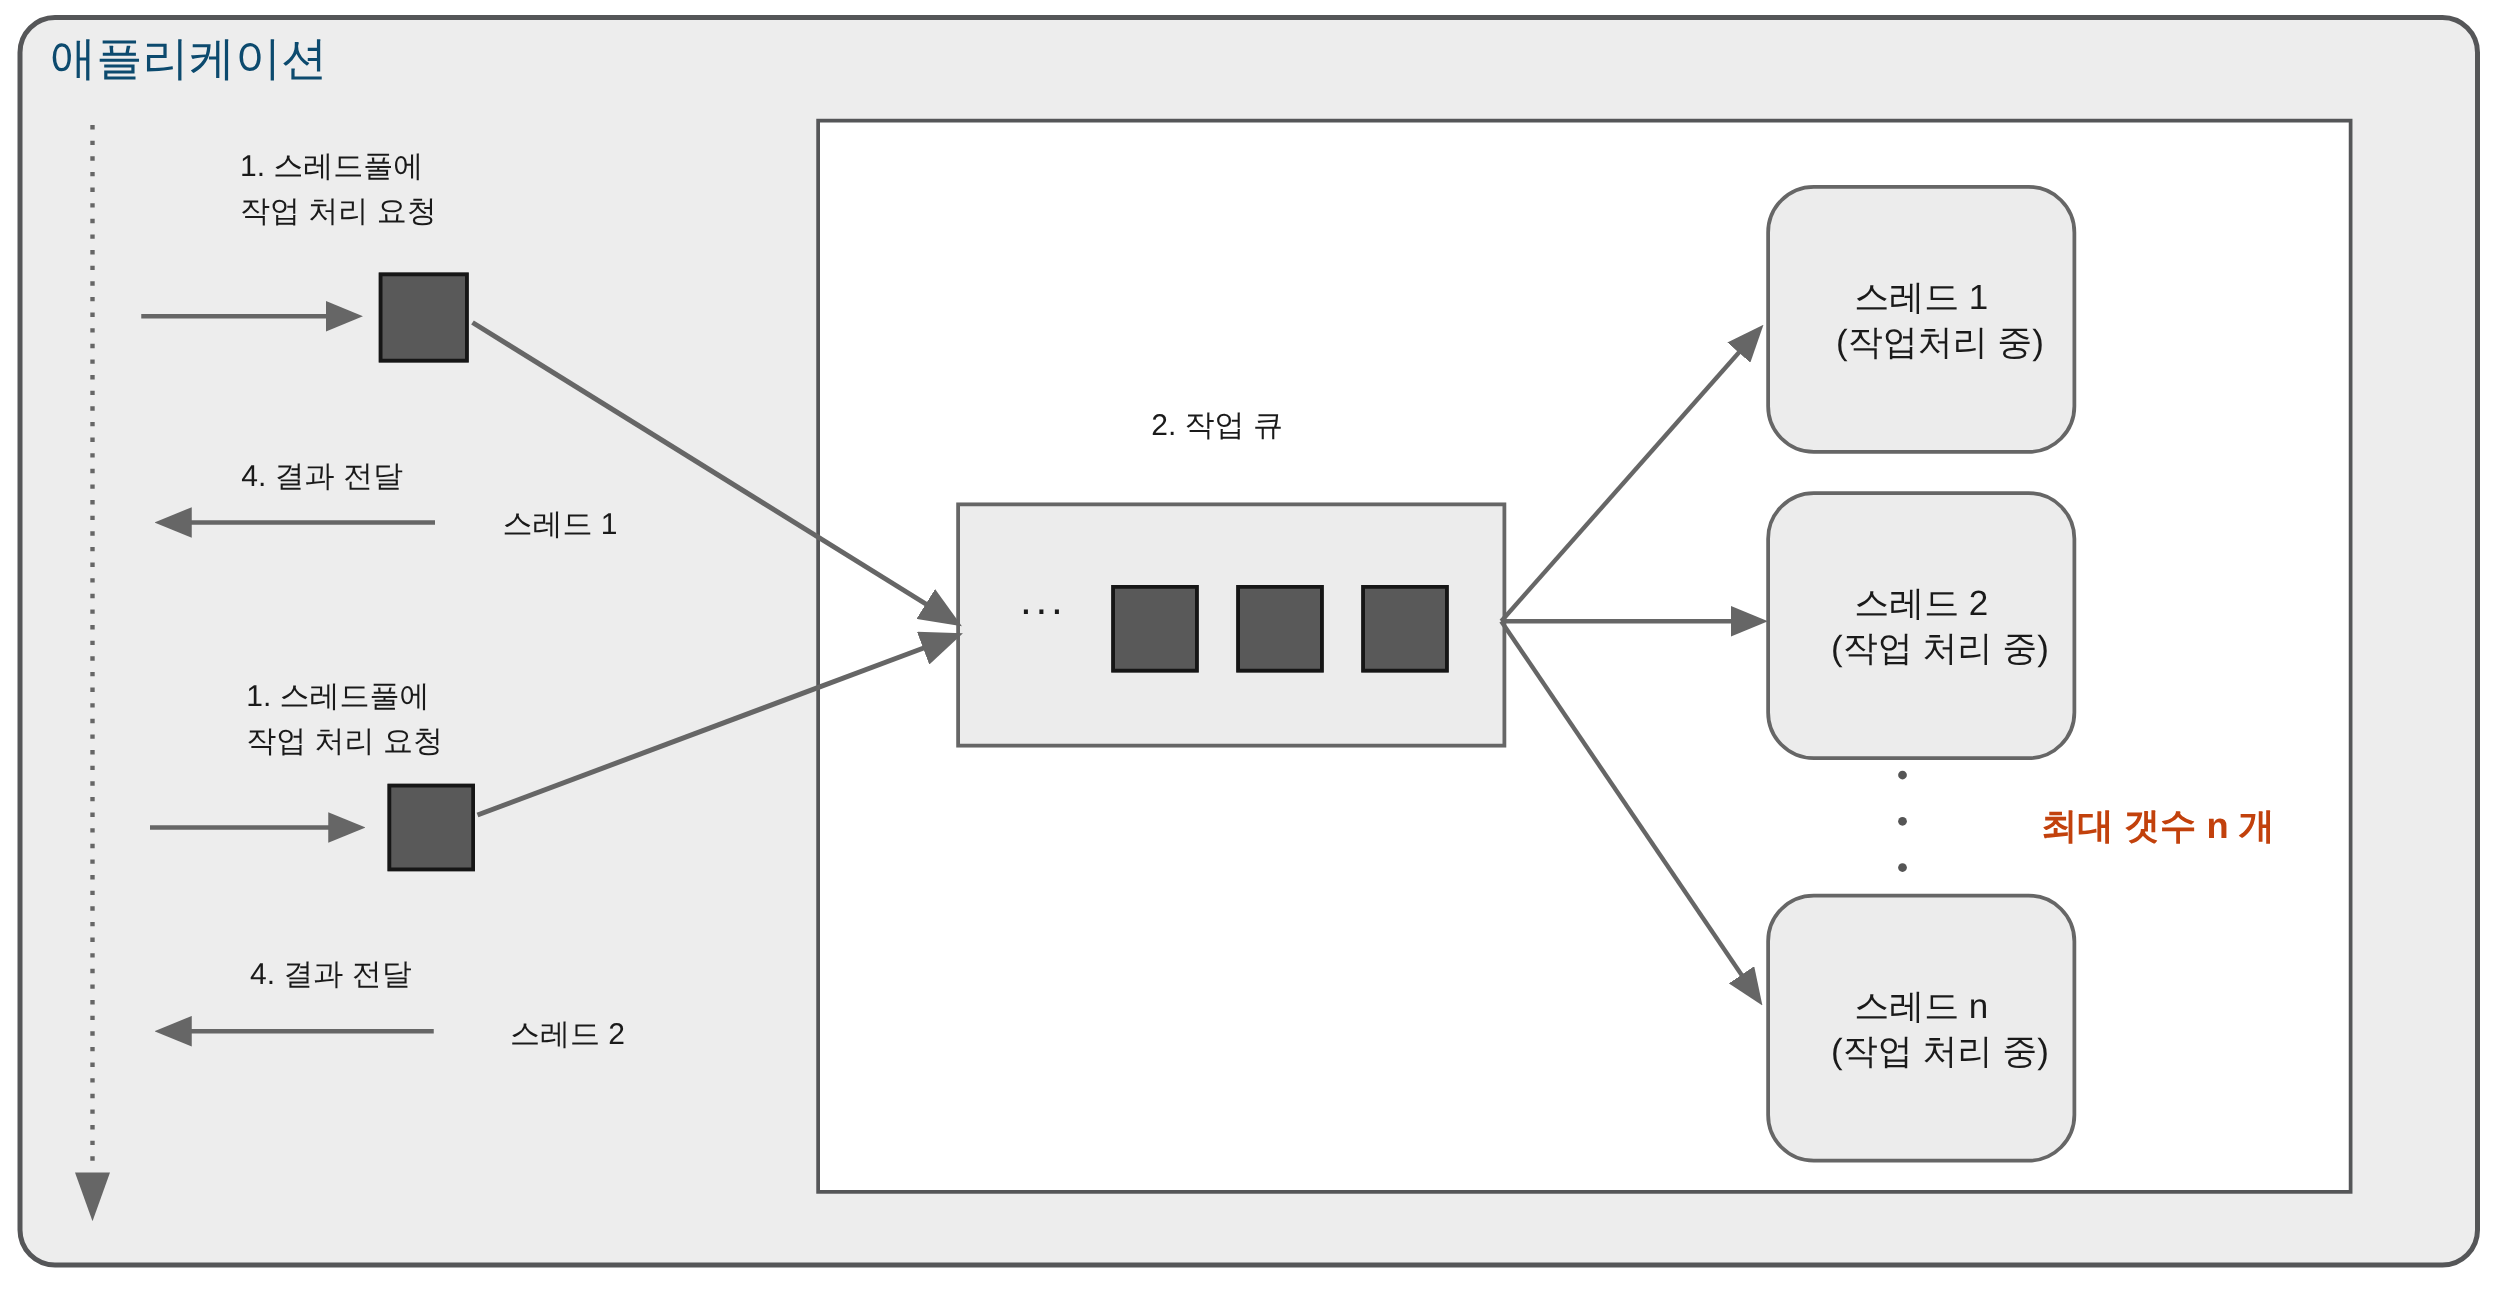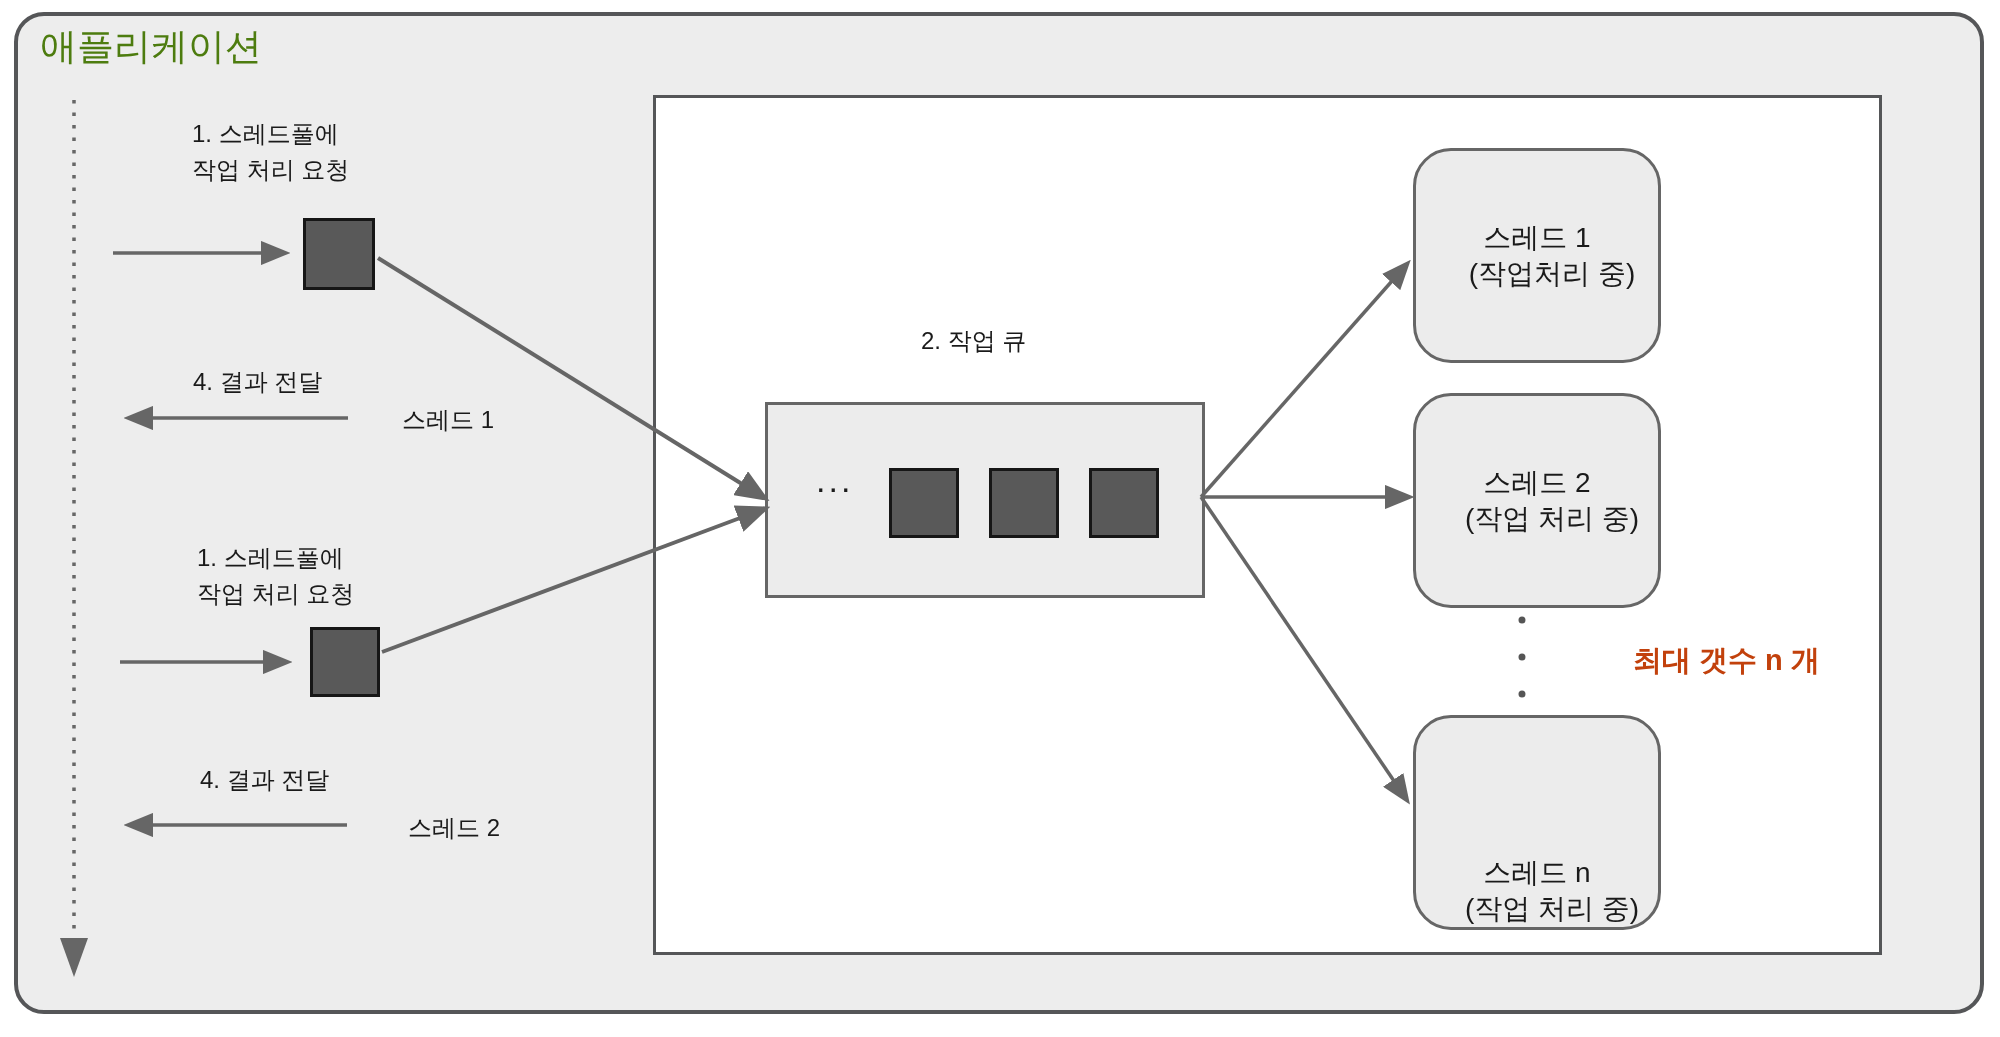--- a/index.html
+++ b/index.html
@@ -2,21 +2,21 @@
 <html><head>
 <meta charset="utf-8">
 <style>
   html,body{margin:0;padding:0;background:#ffffff;}
   body{font-family:"Liberation Sans","DejaVu Sans",sans-serif;color:#1a1a1a;}
   .stage{position:relative;width:2000px;height:1037px;background:#ffffff;overflow:hidden;}
 
   
   .app-box{position:absolute;left:14px;top:12px;width:1970px;height:1002px;
     background:#ededed;border:4px solid #555658;border-radius:30px;box-sizing:border-box;}
-  .app-title{position:absolute;left:40px;top:22px;font-size:37px;color:#4d7c0f;}
+  .app-title{position:absolute;left:40px;top:22px;font-size:37px;color:#0c4a6e;}
 
   
   .lbl{position:absolute;font-size:24px;line-height:36px;color:#1a1a1a;white-space:pre;}
 
   
   .task-sq{position:absolute;background:#595959;border:3px solid #161616;box-sizing:border-box;}
 
   
   .pool-box{position:absolute;left:653px;top:95px;width:1229px;height:860px;
     background:#ffffff;border:3px solid #555658;box-sizing:border-box;}
@@ -71,21 +71,21 @@
 
 
     <div class="thread-box" style="top:50px;">
       <div class="t-name">스레드 1</div>
       <div class="t-status">(작업처리 중)</div>
     </div>
     <div class="thread-box" style="top:295px;">
       <div class="t-name">스레드 2</div>
       <div class="t-status">(작업 처리 중)</div>
     </div>
-    <div class="thread-box" style="top:617px;justify-content:flex-end;">
+    <div class="thread-box" style="top:617px;">
       <div class="t-name">스레드 n</div>
       <div class="t-status">(작업 처리 중)</div>
     </div>
 
     <div class="max-label">최대 갯수 n 개</div>
   </div>
 
   <svg class="svg-overlay" viewBox="0 0 2000 1037" xmlns="http://www.w3.org/2000/svg">
     <defs>
       <marker id="ah" markerUnits="strokeWidth" markerWidth="8.5" markerHeight="7" refX="0.4" refY="3.5" orient="auto">

